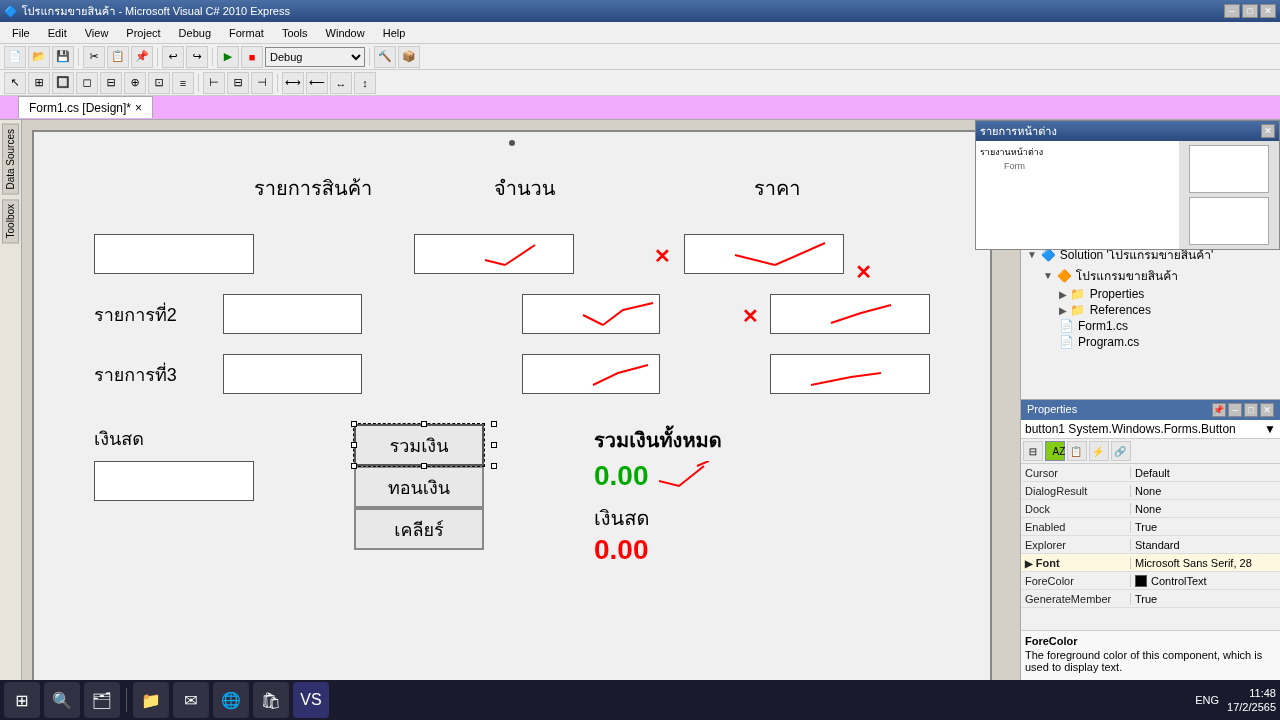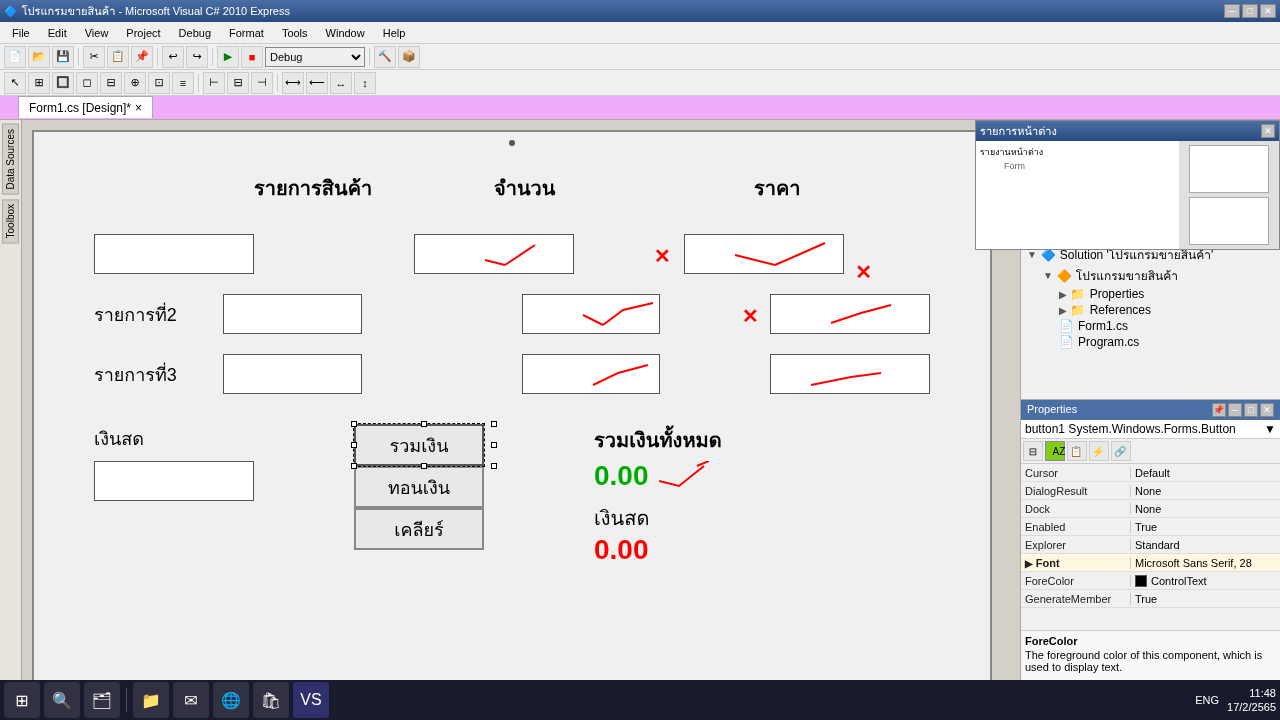--- a/index.html
+++ b/index.html
@@ -134,21 +134,21 @@
       padding: 20px 40px;
       position: relative;
     }
     .form-header {
       display: flex;
       margin-bottom: 30px;
       gap: 0;
     }
     .col-header {
       font-size: 20px;
-      font-weight: bold;
+      font-weight: normal;
       color: black;
     }
 
     .form-row {
       display: flex;
       align-items: center;
       margin-bottom: 20px;
       gap: 0;
     }
     .row-label {

